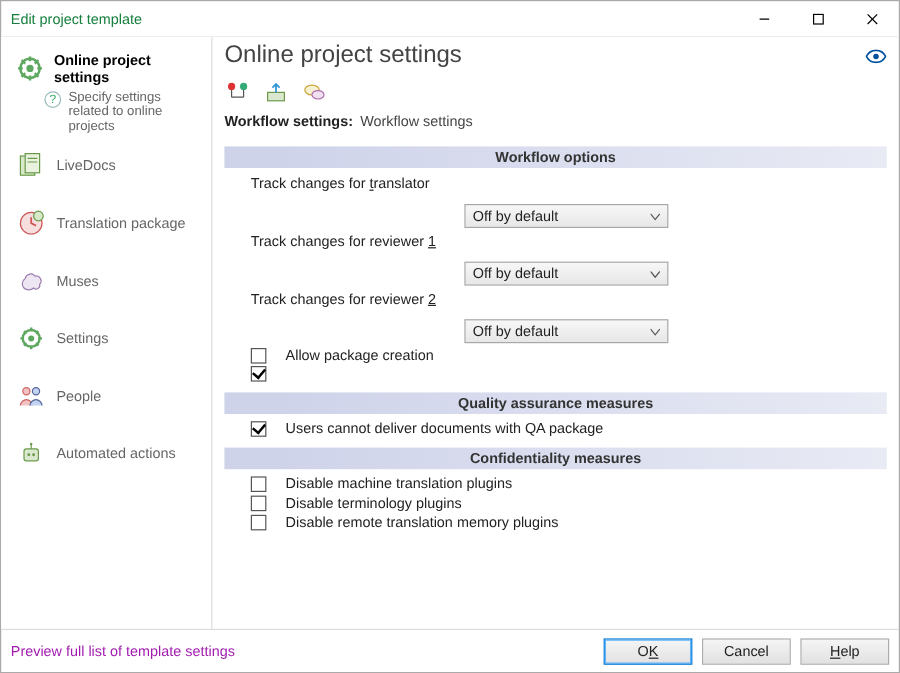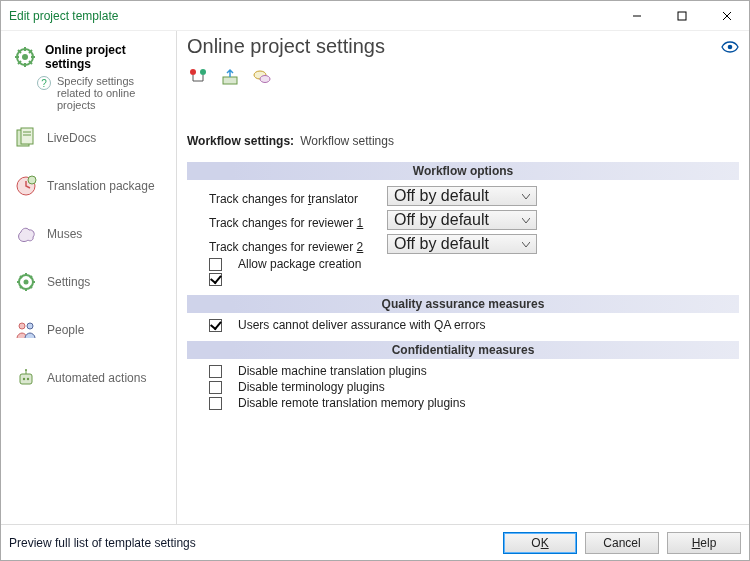--- a/index.html
+++ b/index.html
@@ -17,35 +17,35 @@
   .navitem .navlabel { color: #666; font-size: 12px; }
   .navitem.active .navlabel { color: #000; font-weight: bold; }
   .navhelp { display: flex; align-items: flex-start; gap: 6px; padding: 0 8px 6px 36px; margin-top: -10px; color: #666; font-size: 11px; }
   .navhelp .helpicon { width: 14px; height: 14px; border: 1px solid #9bb; border-radius: 50%; display: flex; align-items: center; justify-content: center; font-size: 10px; color: #3a6; margin-top:1px; flex:0 0 14px;}
   .main { flex: 1; display: flex; flex-direction: column; padding: 4px 10px 0 10px; overflow: hidden; }
   .mainhead { display: flex; align-items: center; }
   .maintitle { font-size: 20px; color: #444; flex: 1; }
   .eyeicon { width:18px; height:18px; display:flex; align-items:center; justify-content:center; cursor:pointer; }
   .toolbar { display:flex; gap:10px; padding:8px 0 4px 0; }
   .toolicon { width:22px; height:22px; display:flex; align-items:center; justify-content:center; cursor:pointer; }
-  .wfline { display:flex; gap:6px; align-items:center; padding:2px 0 8px 0;margin-top:40px; }
+  .wfline { display:flex; gap:6px; align-items:center; padding:2px 0 8px 0; }
   .wfline .lbl { font-weight:bold; }
   .wfline .val { color:#444; }
   .sectionhead { background: linear-gradient(to right, #cfd3ea 0%, #cfd3ea 8%, #e8eaf4 100%); padding:2px 6px; font-weight:bold; color:#333; margin-top:6px;text-align:center; }
   .sectionbody { padding:4px 6px 2px 22px; }
-  .row { display:flex; align-items:flex-end; gap:8px; min-height:22px; padding:2px 0; }
+  .row { display:flex; align-items:flex-start; gap:8px; min-height:22px; padding:2px 0; }
   .row .rowlabel { width:170px; }
-  .select { width:150px; height:20px; border:1px solid #a7a7a7; background:linear-gradient(#f7f7f7,#e7e7e7); position:relative; display:flex; align-items:center; padding:0 18px 0 6px; font-size:16px; cursor:pointer; }
+  .select { width:170px; height:20px; border:1px solid #a7a7a7; background:linear-gradient(#f7f7f7,#e7e7e7); position:relative; display:flex; align-items:center; padding:0 18px 0 6px; font-size:12px; cursor:pointer;margin-top:24px; }
   .select .chev { position:absolute; right:3px; top:3px; width:14px; height:13px; display:flex; align-items:center; justify-content:center; }
   .chk { display:flex; align-items:center; gap:16px; padding:1px 0; }
   .chkbox { width:13px; height:13px; border:1px solid #555; background:#fff; display:flex; align-items:center; justify-content:center; cursor:pointer; }
   .chkbox.checked::after { content:""; width:8px; height:5px; border-left:2px solid #000; border-bottom:2px solid #000; transform: rotate(-50deg) translate(1px,-1px); }
   .underline { text-decoration: underline; }
   .footer { height:36px; border-top:1px solid #ddd; display:flex; align-items:center; padding:0 8px; gap:8px; }
-  .footer .link { color:#0f172a; flex:1; cursor:pointer; }
+  .footer .link { color:#a21caf; flex:1; cursor:pointer; }
   .btn { min-width:74px; height:22px; border:1px solid #adadad; background:linear-gradient(#f5f5f5,#e1e1e1); display:flex; align-items:center; justify-content:center; cursor:pointer; font-size:12px; padding:0 12px; }
   .btn.default { border:1px solid #0078d7; box-shadow: inset 0 0 0 1px #5cb3fd; }
 </style>
 </head>
 <body>
 
 <div class="window">
 
   <div class="titlebar">
     <div class="title">Edit project template</div>
@@ -246,21 +246,21 @@
         </div>
         <div class="chk">
           <div class="chkbox checked"></div>
         </div>
       </div>
 
       <div class="sectionhead">Quality assurance measures</div>
       <div class="sectionbody">
         <div class="chk">
           <div class="chkbox checked"></div>
-          <span>Users cannot deliver assurance with QA errors</span>
+          <span>Users cannot deliver documents with QA package</span>
         </div>
       </div>
 
       <div class="sectionhead">Confidentiality measures</div>
       <div class="sectionbody">
         <div class="chk">
           <div class="chkbox"></div>
           <span>Disable machine translation plugins</span>
         </div>
         <div class="chk">

